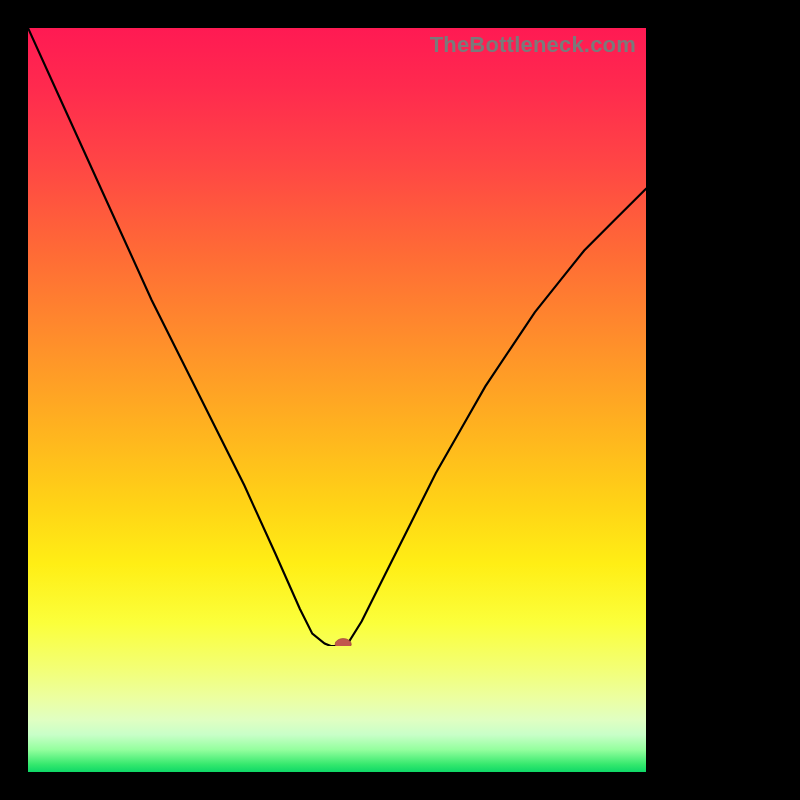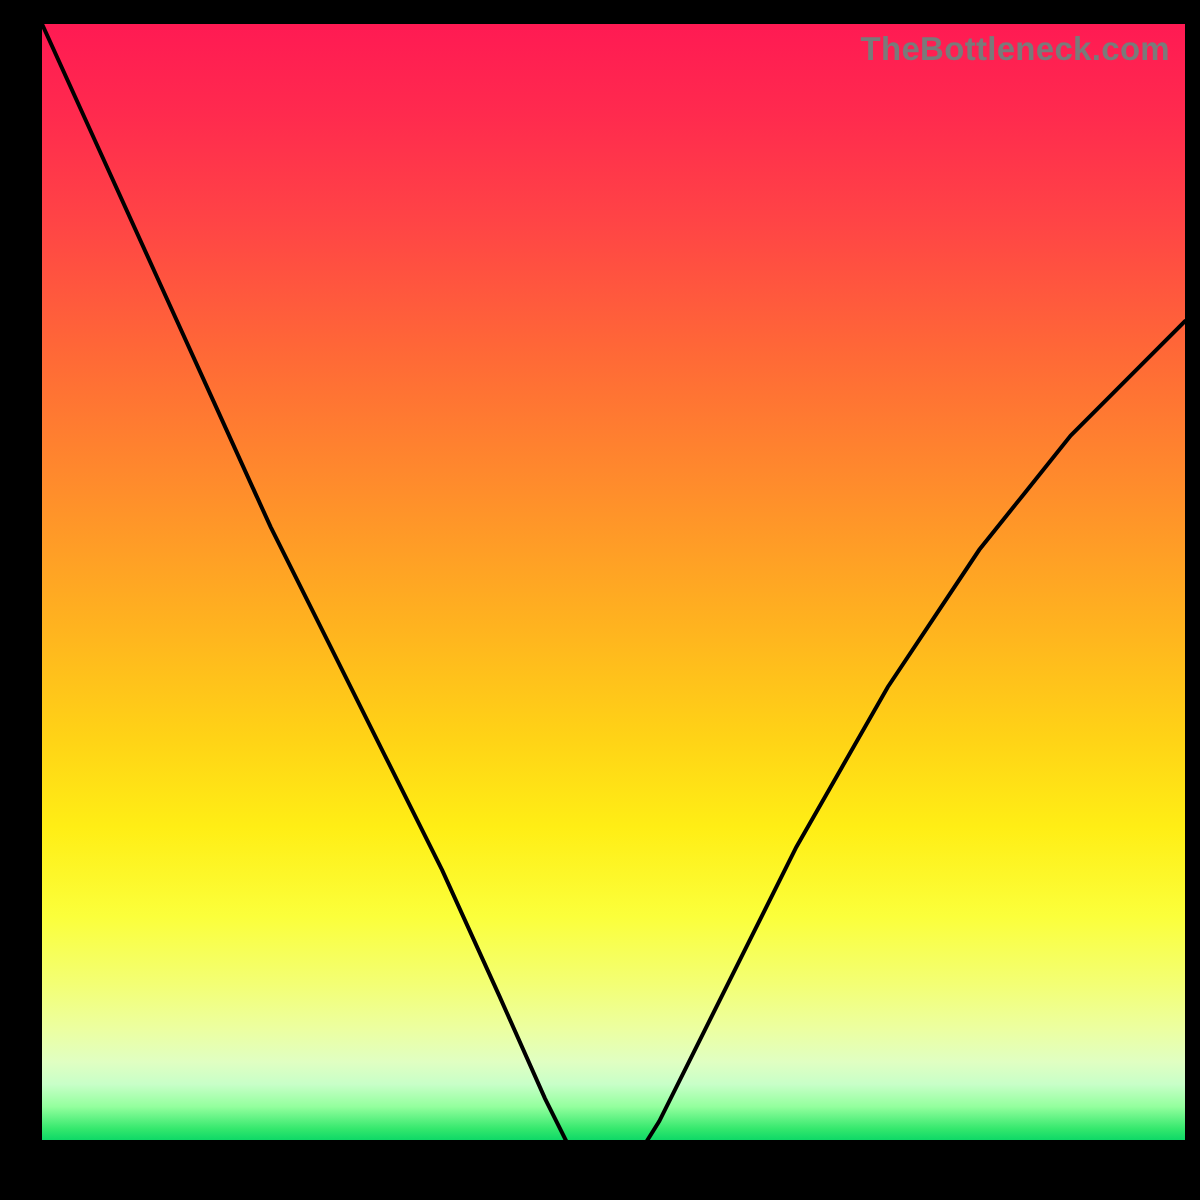--- a/index.html
+++ b/index.html
@@ -1,17 +1,17 @@
 <!DOCTYPE html>
 <html><head>
 <meta charset="utf-8">
 <style>
   html,body{margin:0;padding:0;width:800px;height:800px;overflow:hidden;background:#000;font-family:Arial,Helvetica,sans-serif}
   .frame{position:absolute;inset:0;background:#000}
-  .plot{position:absolute;left:28px;top:16px;width:762px;height:744px;overflow:hidden}
+  .plot{position:absolute;left:28px;top:28px;width:618px;height:744px;overflow:hidden}
   .gradient{position:absolute;inset:0;
     background:linear-gradient(to bottom,
       #ff1a53 0%,
       #ff2a4e 8%,
       #ff4545 18%,
       #ff6a36 30%,
       #ff8e2b 42%,
       #ffb31f 54%,
       #ffd316 64%,
       #ffee15 72%,

